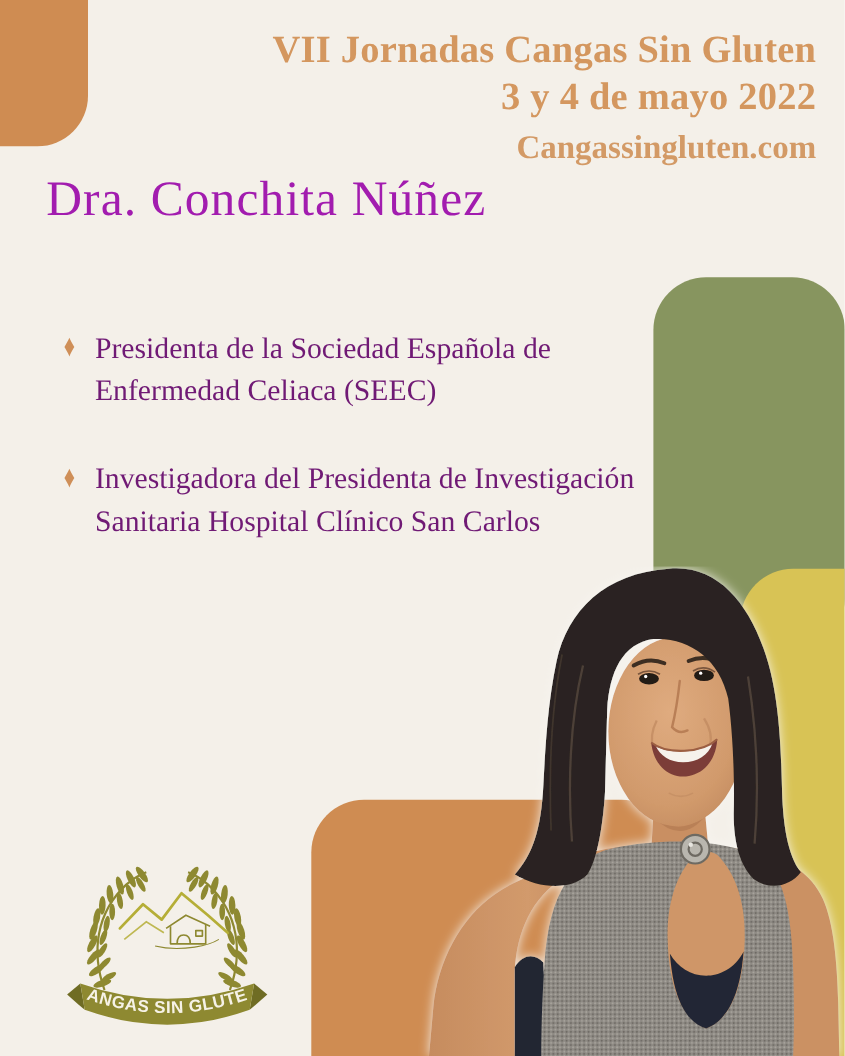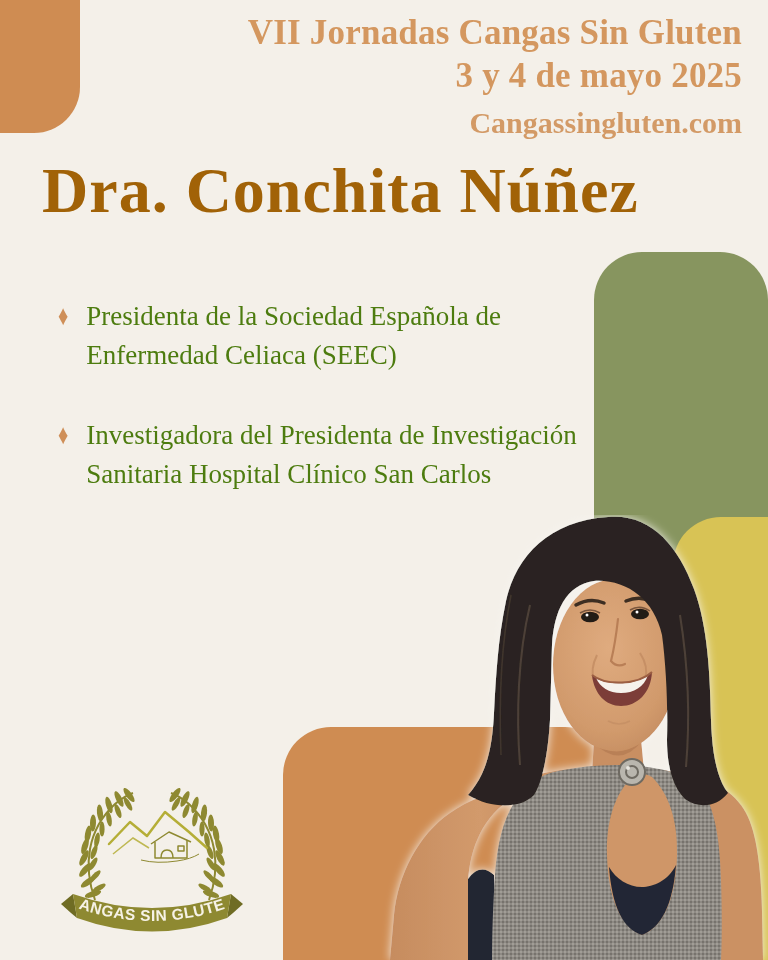--- a/index.html
+++ b/index.html
@@ -7,53 +7,53 @@
   .poster{position:relative;width:768px;height:960px;background:#f4f0e9;overflow:hidden;}
 
   
   .shape{position:absolute;z-index:1;}
   .shape-top-left{left:0;top:0;width:80px;height:133px;background:#cf8c52;border-radius:0 0 46px 0;}
   .shape-green{left:594px;top:252px;width:174px;height:340px;background:#87955f;border-radius:48px;}
   .shape-yellow{left:673px;top:517px;width:95px;height:443px;background:#d8c355;border-radius:48px 0 0 0;}
   .shape-orange-bottom{left:283px;top:727px;width:330px;height:233px;background:#cf8c52;border-radius:48px 48px 0 0;}
 
   
-  .header{position:absolute;z-index:4;top:12px;right:26px;text-align:right;color:#d4975f;}
+  .header{position:absolute;z-index:4;top:24px;right:26px;text-align:right;color:#d4975f;}
   .header .line{font-size:35px;font-weight:700;line-height:1.22;letter-spacing:.2px;}
   .header .website{font-size:30px;font-weight:700;margin-top:9px;color:#d39a66;}
 
   
-  .speaker-name{position:absolute;z-index:4;left:42px;top:154px;font-size:64px;font-weight:700;
-    color:#a16207;letter-spacing:1px;white-space:nowrap;}
+  .speaker-name{position:absolute;z-index:4;left:42px;top:154px;font-size:45px;font-weight:400;
+    color:#a21caf;letter-spacing:1px;white-space:nowrap;}
 
   
   .credentials{position:absolute;z-index:4;left:58px;top:297px;width:548px;}
   .credential{display:flex;gap:14px;align-items:flex-start;}
   .credential + .credential{margin-top:42px;}
   .credential .marker{font-size:28px;line-height:38px;color:#cf8f58;transform:scaleX(.72);transform-origin:left center;flex:0 0 auto;}
-  .credential .text{font-size:27px;line-height:1.43;color:#4d7c0f;}
+  .credential .text{font-size:27px;line-height:1.43;color:#701a75;}
 
   
   .portrait{position:absolute;z-index:5;left:380px;top:515px;width:388px;height:445px;}
   .logo{position:absolute;z-index:3;left:57px;top:782px;width:190px;height:160px;}
   .logo text{font-family:"Liberation Sans",sans-serif;}
 </style>
 </head>
 <body>
 
 <div class="poster">
 
   <div class="shape shape-top-left"></div>
   <div class="shape shape-green"></div>
   <div class="shape shape-yellow"></div>
   <div class="shape shape-orange-bottom"></div>
 
   <div class="header">
     <div class="line">VII Jornadas Cangas Sin Gluten</div>
-    <div class="line">3 y 4 de mayo 2025</div>
+    <div class="line">3 y 4 de mayo 2022</div>
     <div class="website">Cangassingluten.com</div>
   </div>
 
   <div class="speaker-name">Dra. Conchita Núñez</div>
 
   <div class="credentials">
     <div class="credential">
       <span class="marker">♦</span>
       <span class="text">Presidenta de la Sociedad Española de Enfermedad Celiaca (SEEC)</span>
     </div>

